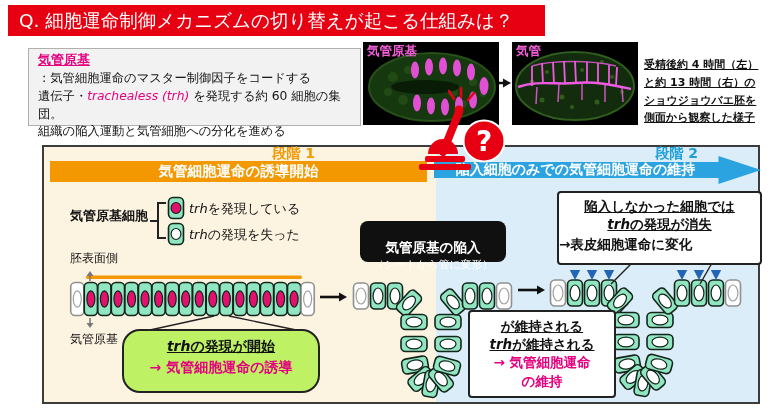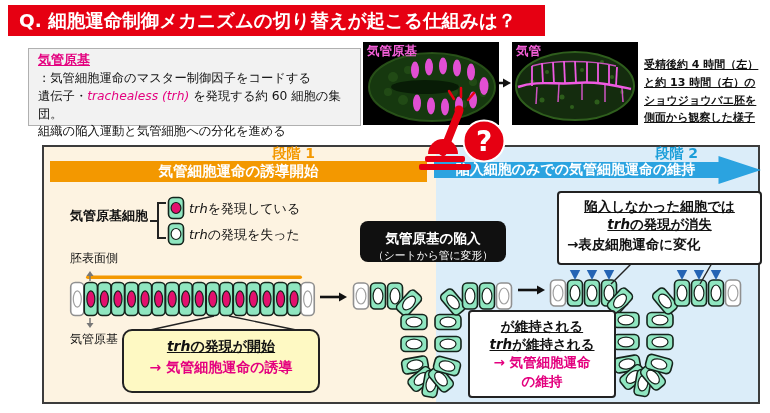--- a/index.html
+++ b/index.html
@@ -2,21 +2,21 @@
 <html><head>
 <meta charset="utf-8">
 <style>
   html,body{margin:0;padding:0}
   #stage{position:relative;width:770px;height:413px;background:#fff;overflow:hidden;
          font-family:"DejaVu Sans","Liberation Sans",sans-serif;color:#111}
   .abs{position:absolute}
   .b{font-weight:bold}.i{font-style:italic}.u{text-decoration:underline}
   .mag{color:#e4007f}
   .title-bar{left:8px;top:5px;width:537px;height:31px;background:#e60012;color:#fff;
-             font-weight:bold;font-size:18.5px;line-height:31px;padding-left:11px;
+             font-weight:normal;font-size:18.5px;line-height:31px;padding-left:11px;
              box-sizing:border-box;z-index:2;white-space:nowrap}
   .info-box{left:28px;top:48px;width:333px;height:78px;background:#f2f2f2;
             border:1px solid #b0b0b0;box-sizing:border-box;padding:2px 9px;
             font-size:12.3px;line-height:1.45;z-index:2}
   .info-head{color:#e4007f;font-weight:bold;font-size:13px;text-decoration:underline;display:inline-block}
   .gene-pink{color:#e4007f;font-style:italic}
   .micro{position:absolute;background:#000;z-index:2}
   #microA{left:363px;top:42px;width:136px;height:83px}
   #microB{left:512px;top:42px;width:126px;height:83px}
   .micro-label{position:absolute;left:4px;top:1px;color:#f45fd8;font-weight:bold;font-size:12.5px}
@@ -34,32 +34,32 @@
         padding-right:44px;box-sizing:border-box;
         clip-path:polygon(0 21%,87% 21%,87% 0,100% 50%,87% 100%,87% 79%,0 79%)}
   .lbl{position:absolute;z-index:6}
   .legend-label{left:70px;top:207px;font-size:13px;font-weight:bold}
   .legend-item{font-size:13px}
   #legend1{left:189px;top:200px}
   #legend2{left:189px;top:226px}
   .side-label{font-size:12px}
   #surface-label{left:70px;top:250px}
   #interior-label{left:70px;top:331px}
-  .bubble{left:122px;top:329px;width:198px;height:64px;background:#fef9c3;border:2px solid #222;
-          border-radius:10px;z-index:6;text-align:center;padding-top:7px;box-sizing:border-box}
+  .bubble{left:122px;top:329px;width:198px;height:64px;background:#bef264;border:2px solid #222;
+          border-radius:18px;z-index:6;text-align:center;padding-top:7px;box-sizing:border-box}
   .bubble-l1{font-size:14px}
   .bubble-l2{font-size:14px;margin-top:3px;font-weight:bold}
   .invag-label{left:360px;top:221px;width:146px;height:41px;background:#101010;border-radius:8px;
-               color:#fff;text-align:center;z-index:6;padding-top:9px;box-sizing:border-box}
+               color:#fff;text-align:center;z-index:6;padding-top:18px;box-sizing:border-box}
   .invag-l1{font-size:13.5px;font-weight:bold}
   .invag-l2{font-size:10.8px;margin-top:1px}
   .callout{position:absolute;background:#fff;border:2px solid #222;border-radius:4px;z-index:6;
            text-align:center;box-sizing:border-box}
   #callout-epi{left:557px;top:191px;width:205px;height:74px;padding-top:4px;font-size:13.5px;line-height:1.35}
-  #callout-epi .l3{text-align:left;padding-left:8px;margin-top:2px}
+  #callout-epi .l3{text-align:left;margin-top:2px}
   #callout-inv{left:468px;top:310px;width:148px;height:88px;padding-top:5px;font-size:13.5px;line-height:1.35}
   #overlay{position:absolute;left:0;top:0;z-index:5;pointer-events:none}
 </style>
 </head>
 <body>
 
 <div id="stage">
 
   <div class="abs title-bar">
     <span>Q. 細胞運命制御メカニズムの切り替えが起こる仕組みは？</span>

